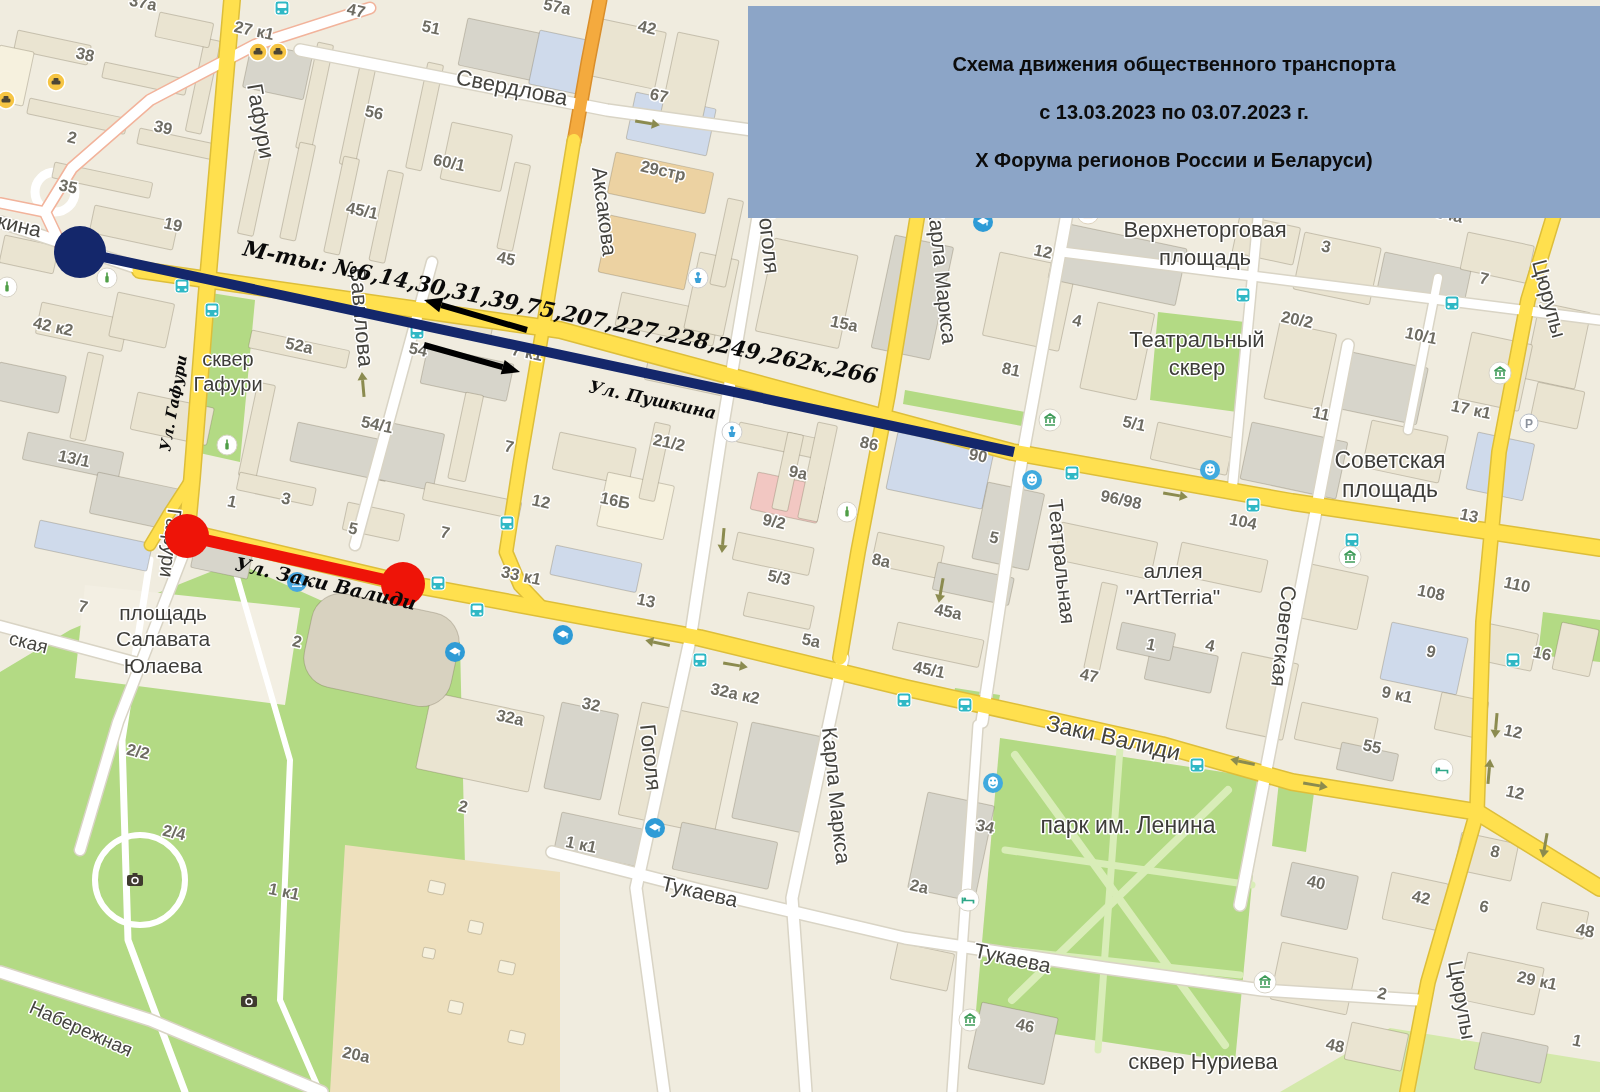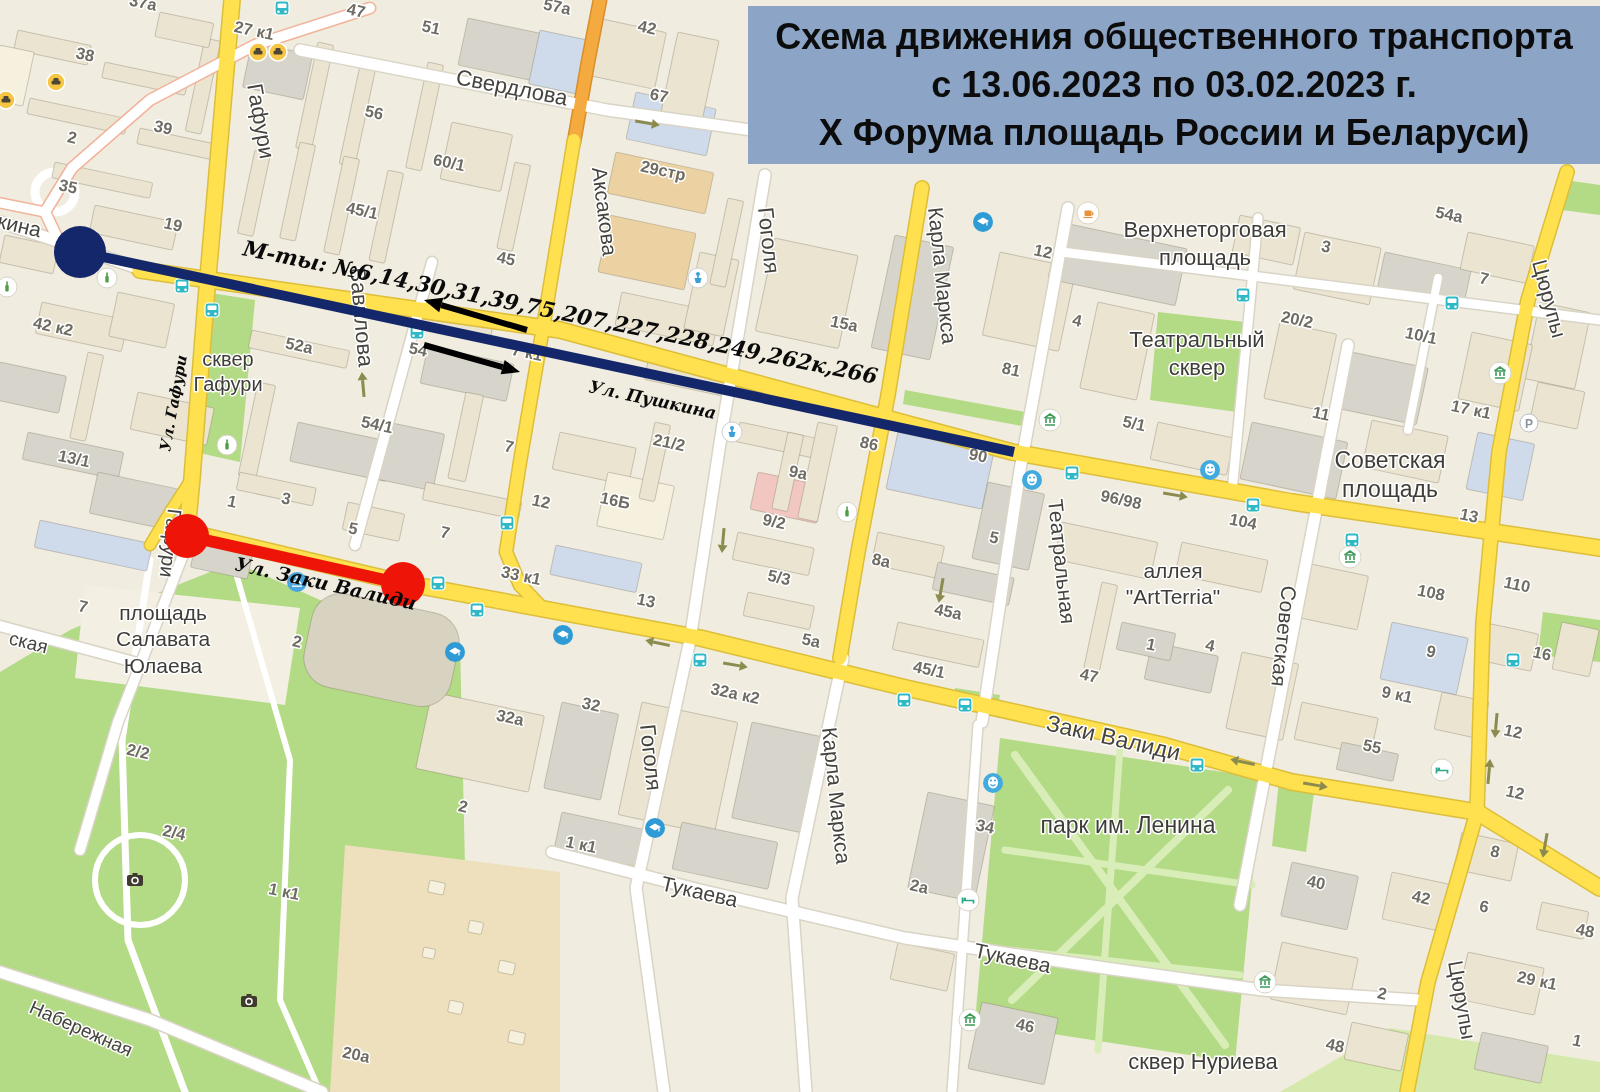--- a/index.html
+++ b/index.html
@@ -1,21 +1,21 @@
 <!DOCTYPE html>
 <html><head>
 <meta charset="utf-8">
 <style>
   html,body{margin:0;padding:0;background:#f0ecdf;}
   #map-root{position:relative;width:1600px;height:1092px;overflow:hidden;font-family:"Liberation Sans",sans-serif;}
   #map-svg{position:absolute;left:0;top:0;}
   #title-box{
-    position:absolute;left:748px;top:6px;width:852px;height:158px;
+    position:absolute;left:748px;top:6px;width:852px;height:212px;
     display:flex;flex-direction:column;justify-content:center;align-items:center;
-    text-align:center;font-weight:bold;font-size:36px;line-height:48px;color:#0c0c0c;
+    text-align:center;font-weight:bold;font-size:20px;line-height:48px;color:#0c0c0c;
   }
   #title-box div{white-space:nowrap;}
 </style>
 </head>
 <body>
 
 <div id="map-root">
   <svg id="map-svg" width="1600" height="1092" viewBox="0 0 1600 1092">
       <rect x="0" y="0" width="1600" height="1092" fill="#f0ecdf"></rect>
       <g>
@@ -652,16 +652,16 @@
         <line x1="424" y1="345" x2="502.6722830772298" y2="367.12657961547086" stroke="#000000" stroke-width="6"></line>
         <polygon points="520,372 504.7028749041169,359.90669756431663 500.64169125034266,374.3464616666251" fill="#000000"></polygon>
         <text x="242" y="255" font-size="21.5" fill="#0a0a0a" font-family="DejaVu Serif, serif" font-style="italic" font-weight="bold" transform="rotate(11.5 242 255)">М-ты: №6,14,30,31,39,75,207,227,228,249,262к,266</text>
         <text x="588" y="392" font-size="17" fill="#0a0a0a" font-family="DejaVu Serif, serif" font-style="italic" font-weight="bold" transform="rotate(12 588 392)">Ул. Пушкина</text>
         <text x="234" y="570" font-size="19" fill="#0a0a0a" font-family="DejaVu Serif, serif" font-style="italic" font-weight="bold" transform="rotate(12.5 234 570)">Ул. Заки Валиди</text>
         <text x="170" y="452" font-size="15" fill="#0a0a0a" font-family="DejaVu Serif, serif" font-style="italic" font-weight="bold" transform="rotate(-80 170 452)">Ул. Гафури</text>
       </g>
     </svg>
   <div id="title-box" style="background: rgb(140, 165, 199);">
     <div>Схема движения общественного транспорта</div>
-    <div>с 13.06.2023 по 03.02.2023 г.</div>
-    <div>X Форума площадь России и Беларуси)</div>
+    <div>с 13.03.2023 по 03.07.2023 г.</div>
+    <div>X Форума регионов России и Беларуси)</div>
   </div>
 </div>
 
 </body></html>

